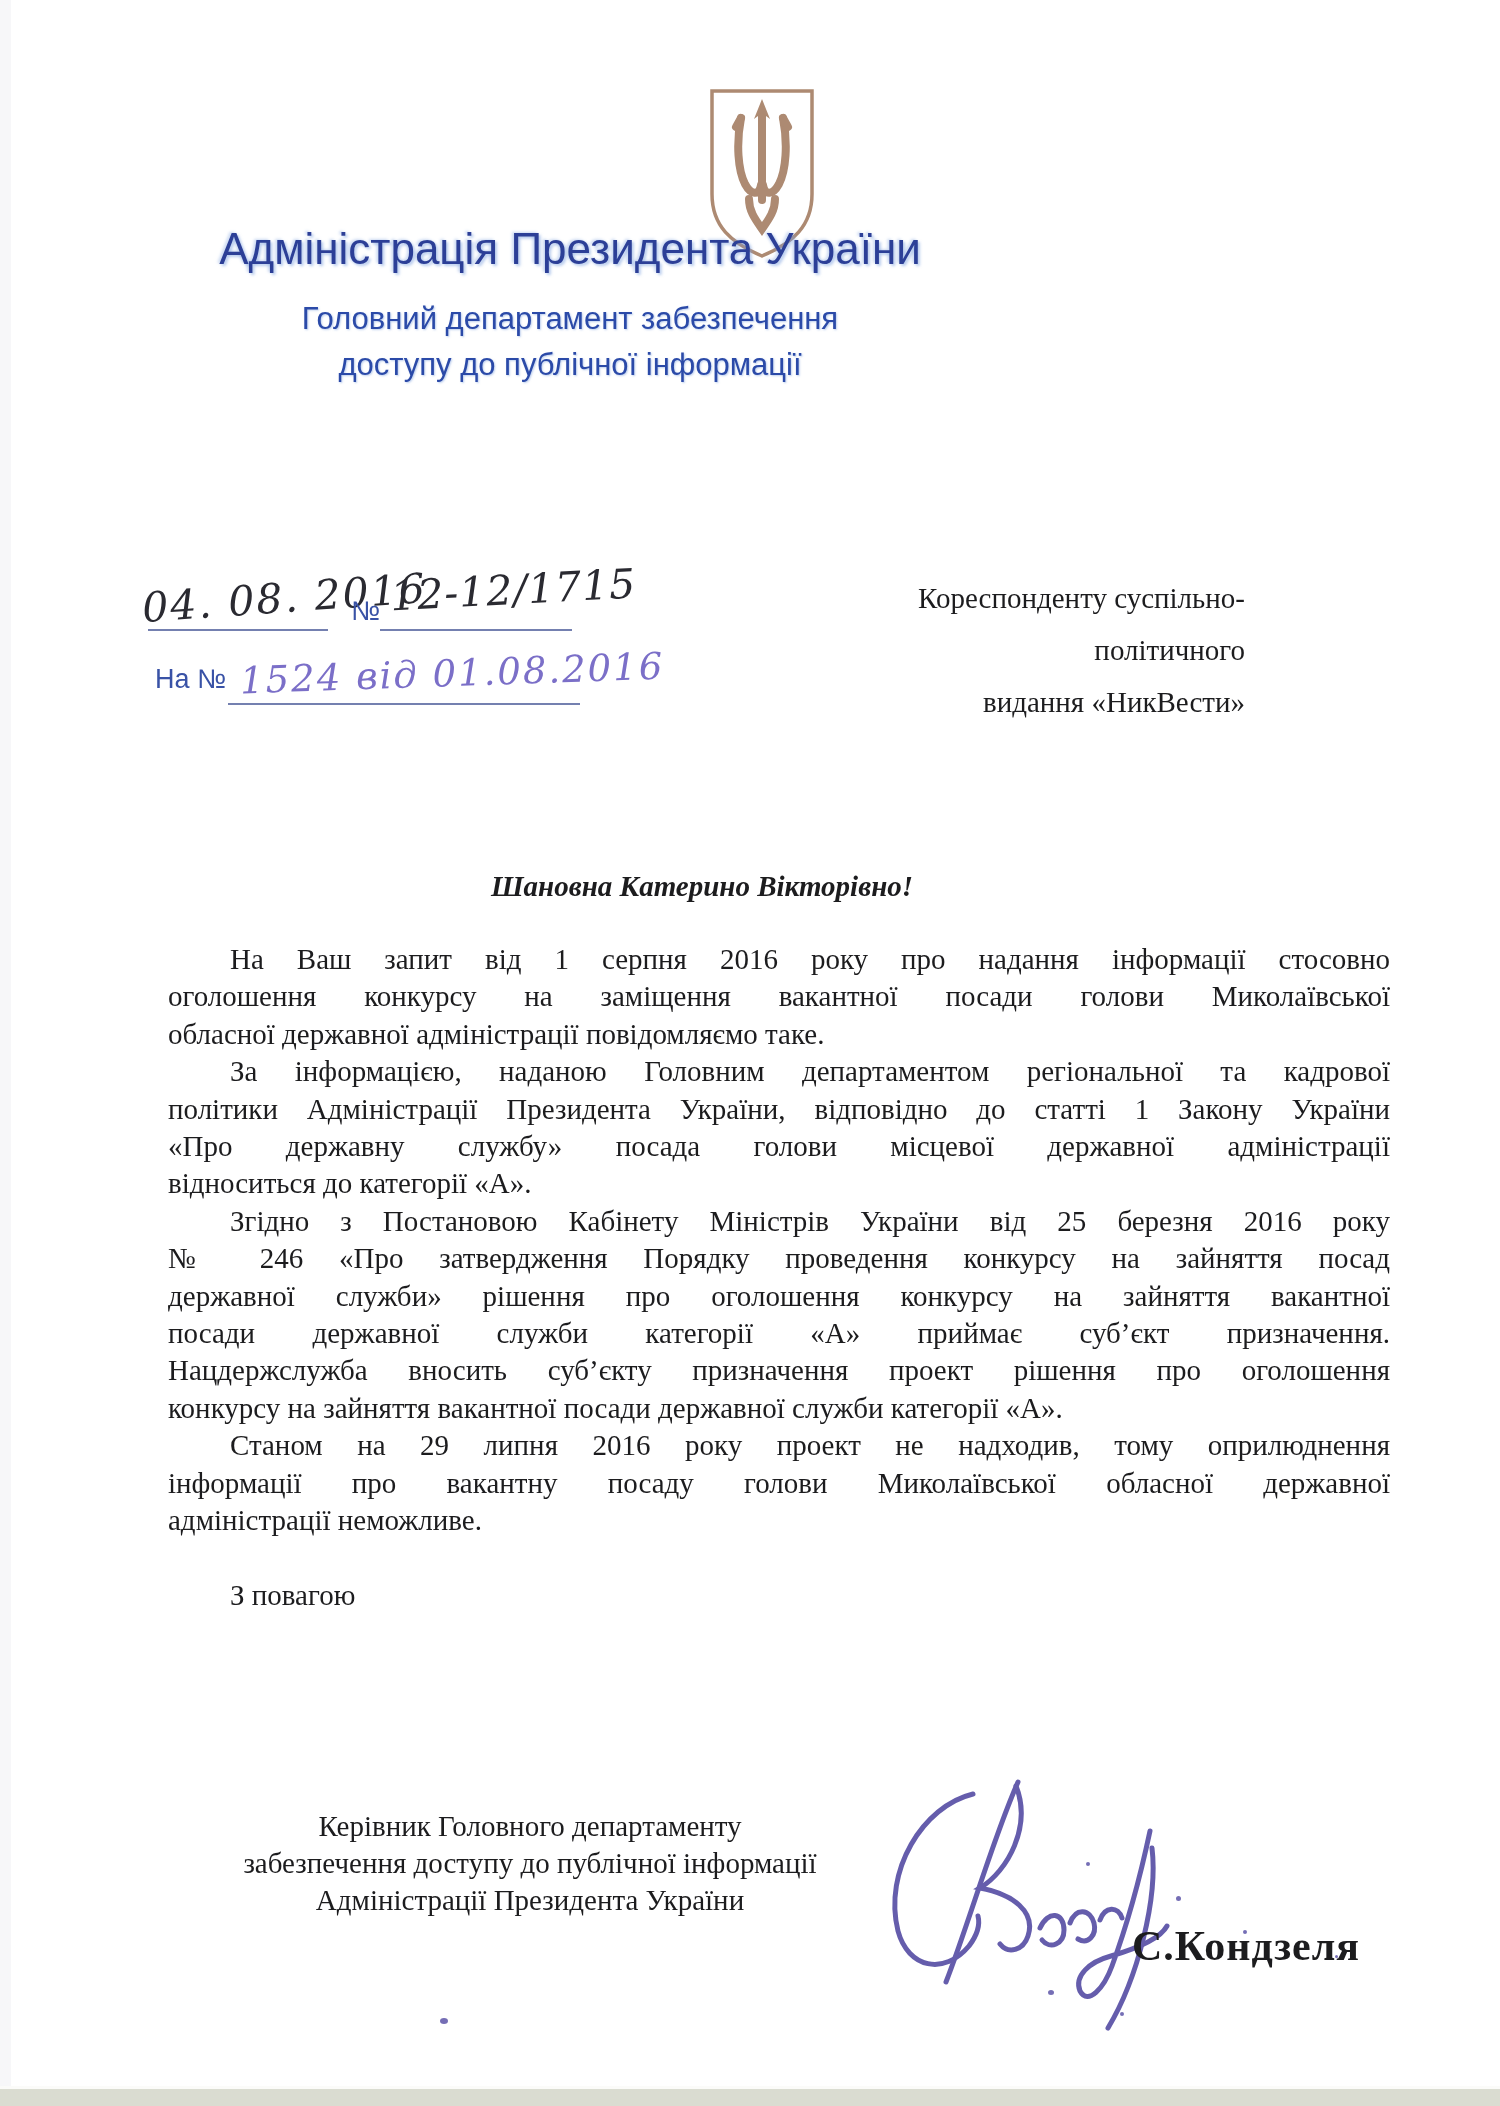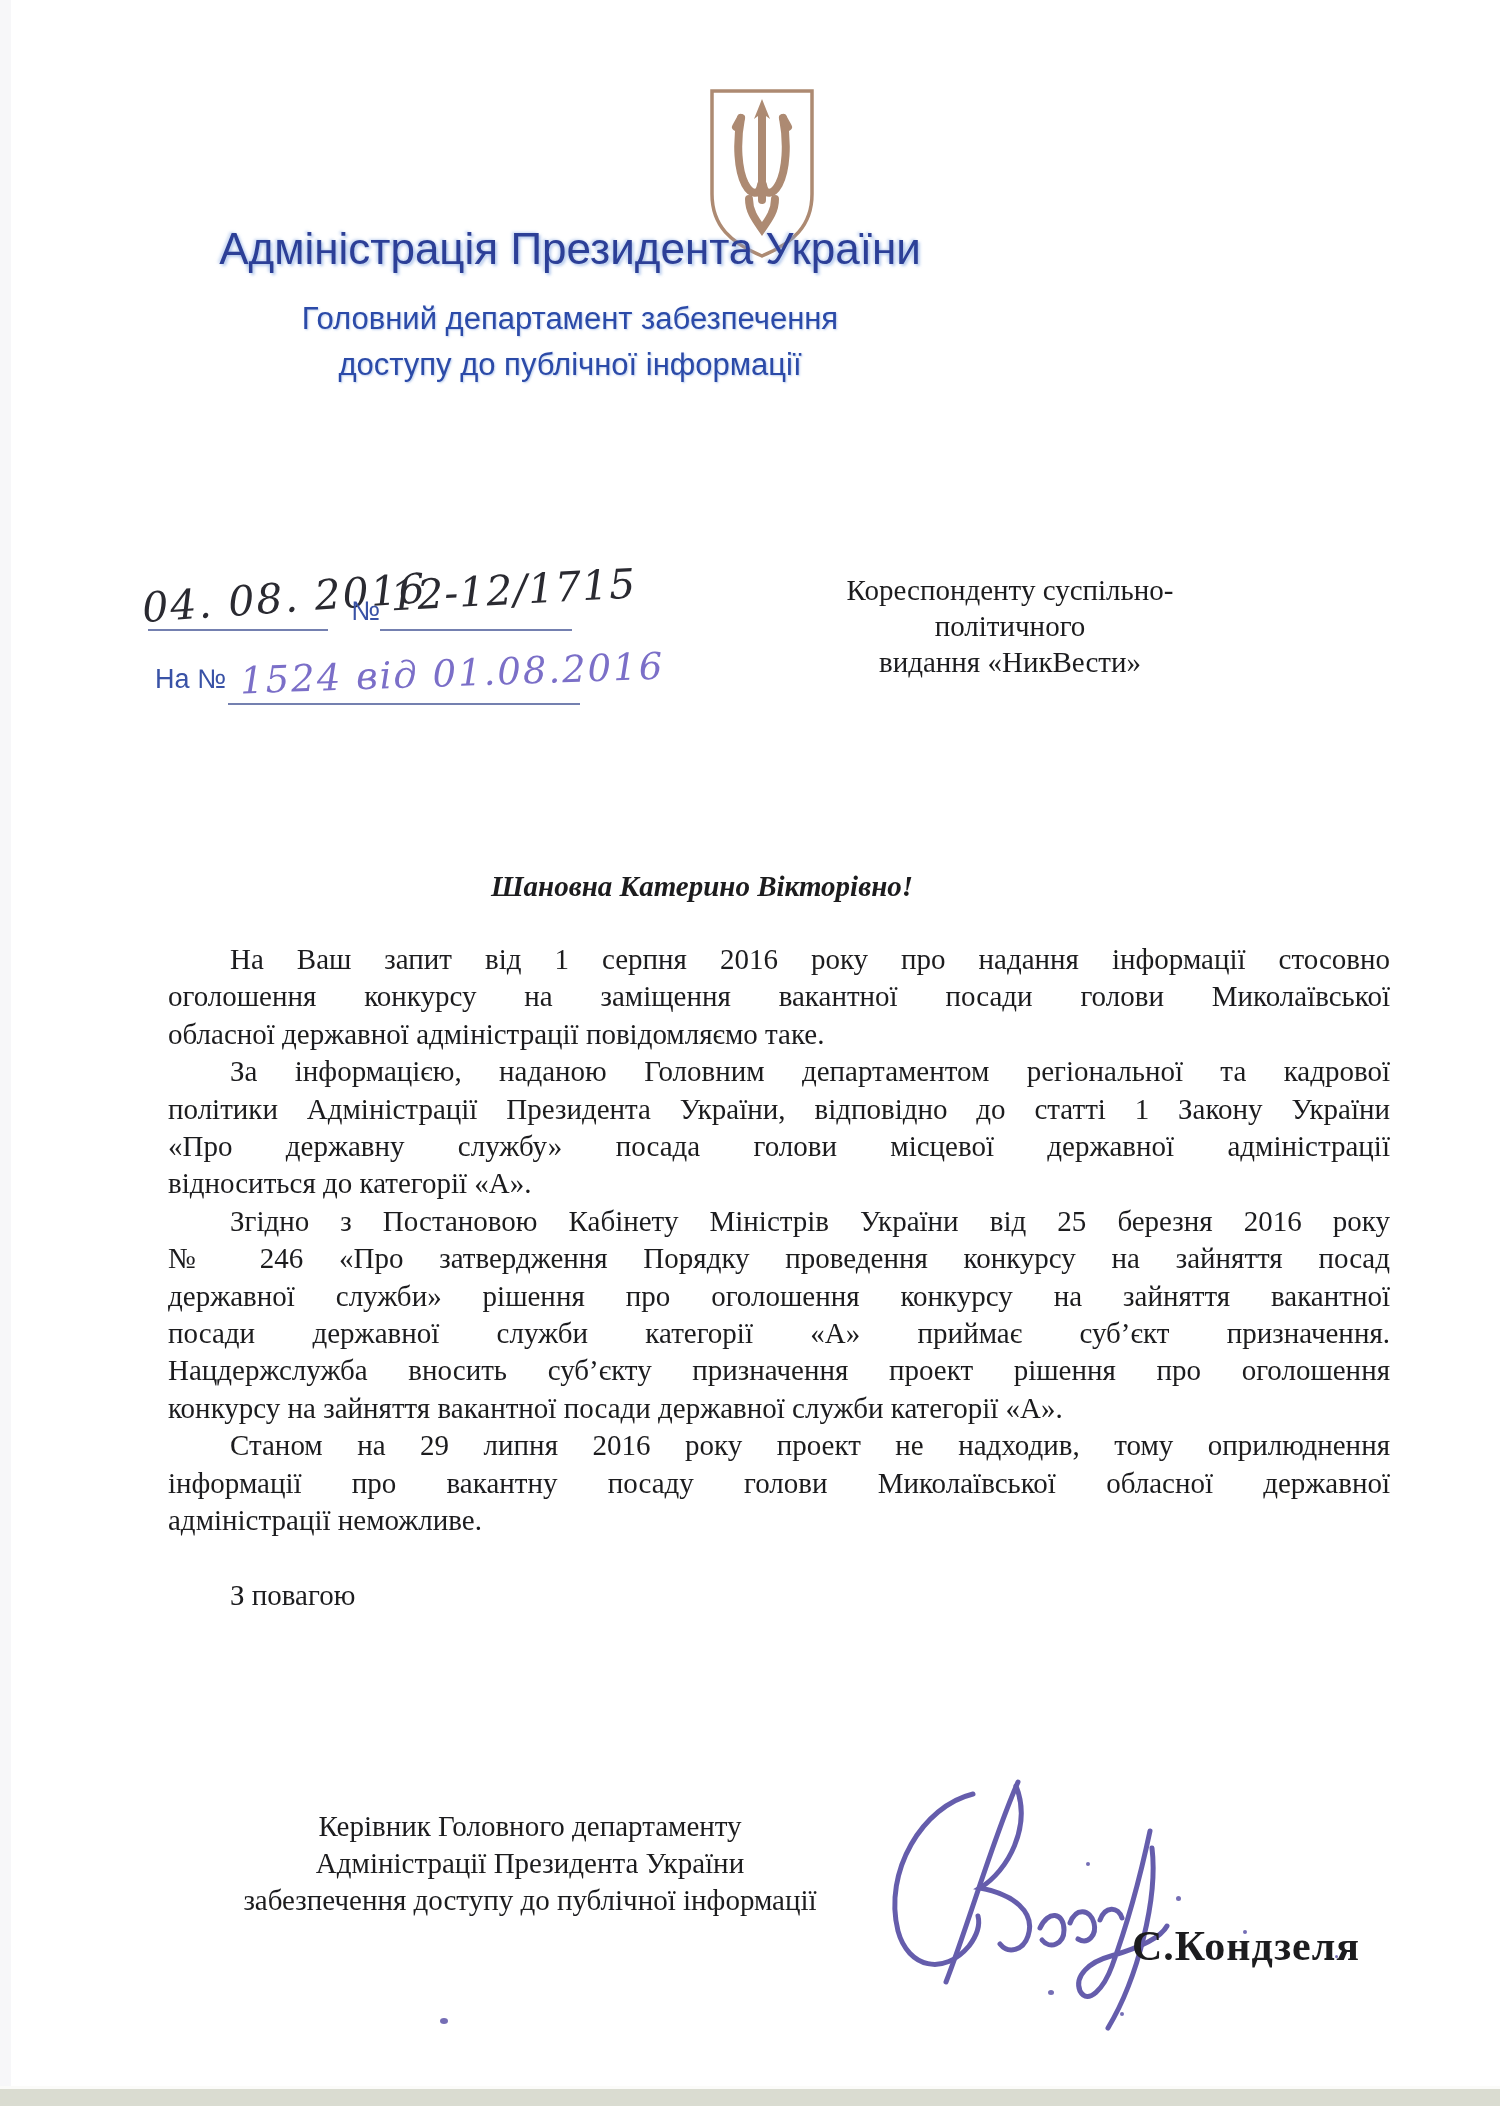--- a/index.html
+++ b/index.html
@@ -37,21 +37,21 @@
   .ref-reply   { position:absolute; left:240px; top:652px; font-size:37px; transform:rotate(-2deg); letter-spacing:2px; white-space:nowrap; }
   .u-line { position:absolute; height:0; border-bottom:2px solid #7480b0; }
   .u1 { left:148px; top:629px; width:180px; }
   .u2 { left:380px; top:629px; width:192px; }
   .u3 { left:228px; top:703px; width:352px; }
   .lbl { position:absolute; font-family:"Liberation Sans", sans-serif; color:#3952a6; font-size:27px; }
   .lbl-no   { left:351px; top:596px; }
   .lbl-nano { left:155px; top:664px; }
 
   
-  .addressee { position:absolute; left:775px; top:572px; width:470px; text-align:center; font-size:29px; line-height:36px; }
+  .addressee { position:absolute; left:775px; top:572px; width:470px; text-align:right; font-size:29px; line-height:52px; }
   .addressee-name { position:absolute; left:775px; top:681px; width:470px; text-align:center; font-size:30px; font-weight:bold; letter-spacing:.5px; }
 
   
   .salutation { position:absolute; left:402px; top:870px; width:600px; text-align:center;
     font-size:29px; font-weight:bold; font-style:italic; }
 
   
   .body-block { position:absolute; left:168px; top:941px; width:1222px; font-size:29px; line-height:37.4px; }
   .bl { width:1222px; }
   .j { text-align:justify; text-align-last:justify; }
@@ -129,22 +129,22 @@
     <div class="bl">конкурсу на зайняття вакантної посади державної служби категорії «А».</div>
     <div class="bl j f">Станом на 29 липня 2016 року проект не надходив, тому оприлюднення</div>
     <div class="bl j">інформації про вакантну посаду голови Миколаївської обласної державної</div>
     <div class="bl">адміністрації неможливе.</div>
     <div class="spacer"></div>
     <div class="bl f">З повагою</div>
   </div>
 
   <div class="sig-title">
     <div>Керівник Головного департаменту</div>
+    <div>забезпечення доступу до публічної інформації</div>
     <div>Адміністрації Президента України</div>
-    <div>забезпечення доступу до публічної інформації</div>
   </div>
 
   <div class="sig-svg">
     <svg viewBox="0 0 330 270" width="330" height="270">
       <g fill="none" stroke="#5d55a8" stroke-width="5" stroke-linecap="round" opacity="0.95">
         <path d="M105,18 C55,30 15,95 30,155 C40,192 76,200 101,170 C110,158 112,148 110,140"></path>
         <path d="M150,6 C125,62 100,150 78,206"></path>
         <path d="M148,10 C164,50 140,95 112,112 C145,118 168,136 160,160 C155,175 140,178 132,168"></path>
         <path d="M172,152 c8,-18 24,-16 24,2 c0,14 -14,20 -22,10"></path>
         <path d="M202,147 c6,-16 20,-14 24,0 c3,12 -6,22 -16,16"></path>

